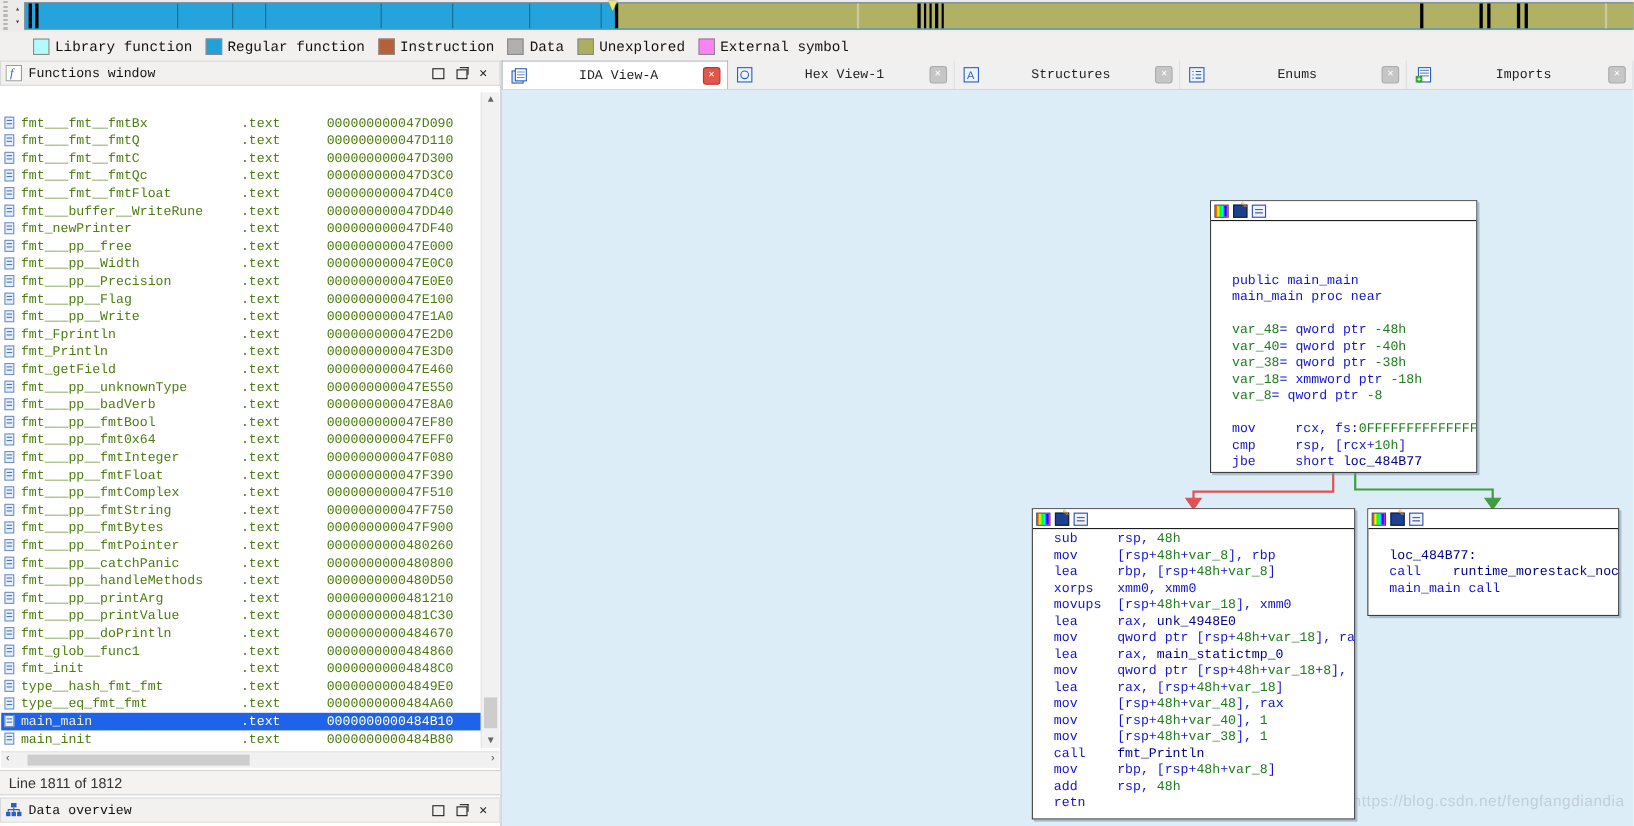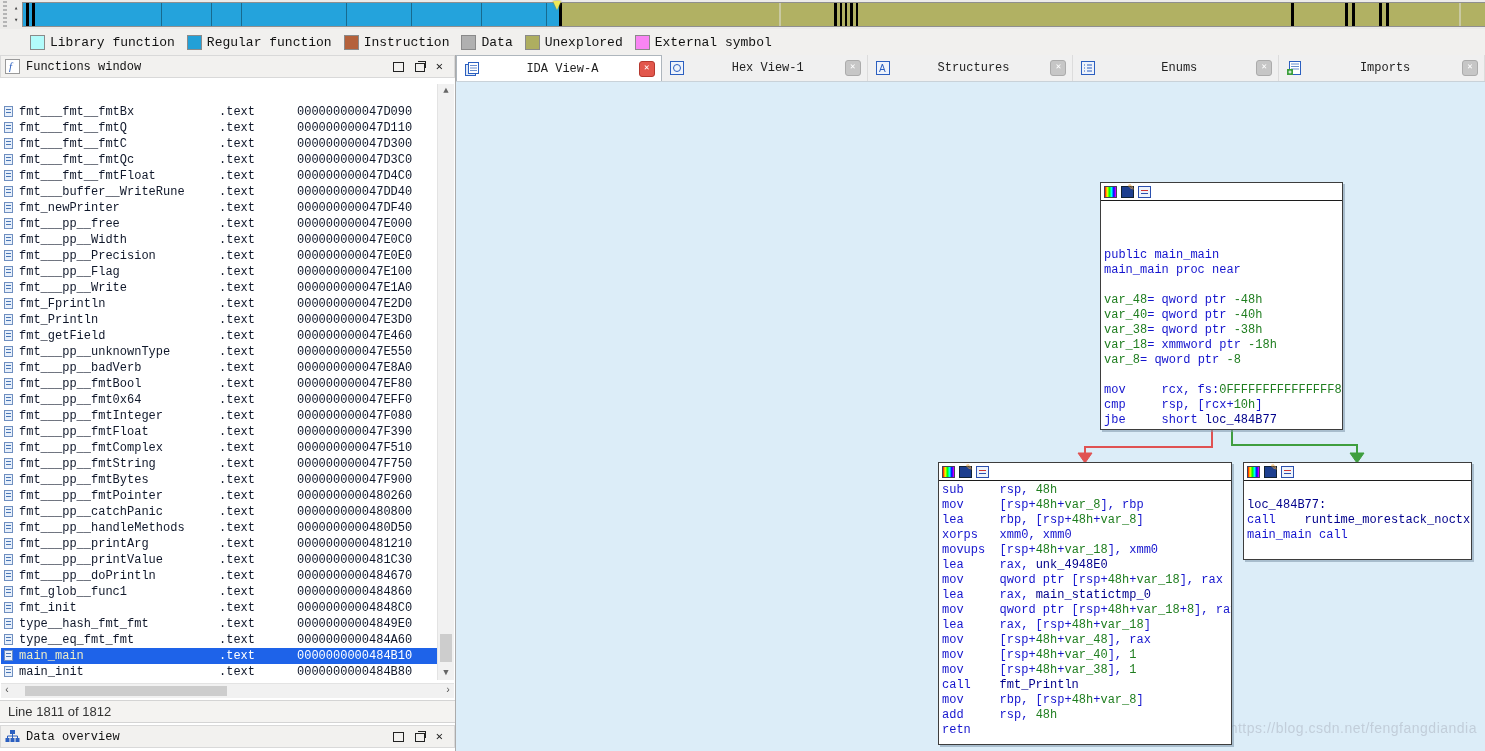--- a/index.html
+++ b/index.html
@@ -30,21 +30,21 @@
   .wc{display:inline-block;margin-right:11px;position:relative}
   .wc-max{width:9px;height:8px;border:1px solid #222}
   .wc-restore{width:8px;height:7px;border:1px solid #222;margin-top:2px}
   .wc-restore::after{content:"";position:absolute;left:2px;top:-3px;width:7px;height:6px;border:1px solid #222;border-left:none;border-bottom:none}
   .wc-close{font-size:12px;color:#222;line-height:10px}
   .cols-header{position:absolute;left:1px;top:29px;width:437px;height:20px;background:#FCFCFC;
                border-bottom:1px solid #E2E2E2;font-family:"Liberation Sans",sans-serif;font-size:13px;color:#3c3c3c}
   .cols-header span{position:absolute;top:2px}
   .col-div{position:absolute;top:2px;bottom:2px;width:1px;background:#DCDCDC}
   .rows{position:absolute;left:1px;top:49px;width:437px;height:576px;overflow:hidden}
-  .frow{position:relative;height:16px;line-height:16px;white-space:nowrap;font-size:12px;color:#0f172a}
+  .frow{position:relative;height:16px;line-height:16px;white-space:nowrap;font-size:12px;color:#4d7c0f}
   .frow .ficon{position:absolute;left:3px;top:2px;width:9px;height:11px;background:#e8f0fb;border:1px solid #6f8fc0;box-sizing:border-box}
   .frow .ficon::after{content:"";position:absolute;left:1px;top:2px;right:1px;height:1px;background:#4a77b5;box-shadow:0 3px 0 #4a77b5}
   .frow .fname{position:absolute;left:18px}
   .frow .fseg{position:absolute;left:218px}
   .frow .fstart{position:absolute;left:296px}
   .frow.sel{background:#1E63E9;color:#fff}
   .frow.sel .fname{color:#EDEDC8}
   .vscroll{position:absolute;right:1px;top:29px;width:17px;height:596px;background:#F1F1F1;border-left:1px solid #E3E3E3;box-sizing:border-box}
   .vscroll .arr{position:absolute;left:0;width:100%;text-align:center;font-size:9px;color:#666}
   .vthumb{position:absolute;left:2px;right:2px;bottom:18px;height:28px;background:#CDCDCD}
@@ -71,21 +71,21 @@
   .edges{position:absolute;left:0;top:0;width:100%;height:100%;pointer-events:none}
   .block{position:absolute;background:#fff;border:1px solid #3d3d3d;box-sizing:border-box;
          box-shadow:2px 2px 0 rgba(125,150,170,.55)}
   .bt{height:17px;border-bottom:1px solid #1c1c1c;display:flex;align-items:center;padding-left:3px;background:#fff}
   .bticon{width:13px;height:12px;margin-right:4px;box-sizing:border-box;position:relative}
   .ic-colors{background:linear-gradient(90deg,#f00,#ff0,#0f0,#0ff,#00f,#f0f);border:1px solid #445}
   .ic-edit{background:#1d3f8f;border:1px solid #123}
   .ic-edit::after{content:"\270E";position:absolute;right:-1px;top:-6px;font-size:10px;color:#e8a13c}
   .ic-group{background:#eef3fb;border:1px solid #2a4fae}
   .ic-group::after{content:"";position:absolute;left:2px;top:3px;width:7px;height:1px;background:#c33;box-shadow:0 3px 0 #2a4fae}
-  .bbody{padding:2px 3px;overflow:hidden}
+  .bbody{padding:2px 19px;overflow:hidden}
   .bl{white-space:pre;font-size:12px;line-height:15px;height:15px}
   .c-b{color:#1414CE}
   .c-g{color:#1E7D1E}
   .c-k{color:#00008B}
   .watermark{position:absolute;right:8px;top:638px;font-family:"Liberation Sans",sans-serif;
              font-size:14px;color:#C2CEDA;letter-spacing:.5px}
   svg.mini{display:block}
 </style>
 </head>
 <body>

